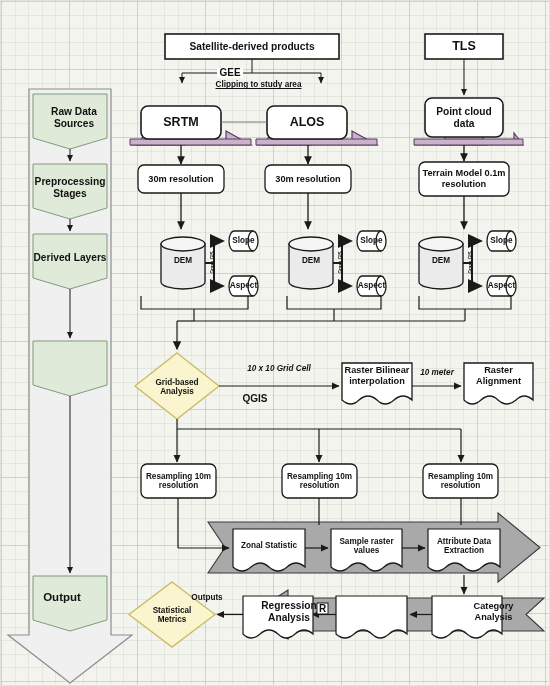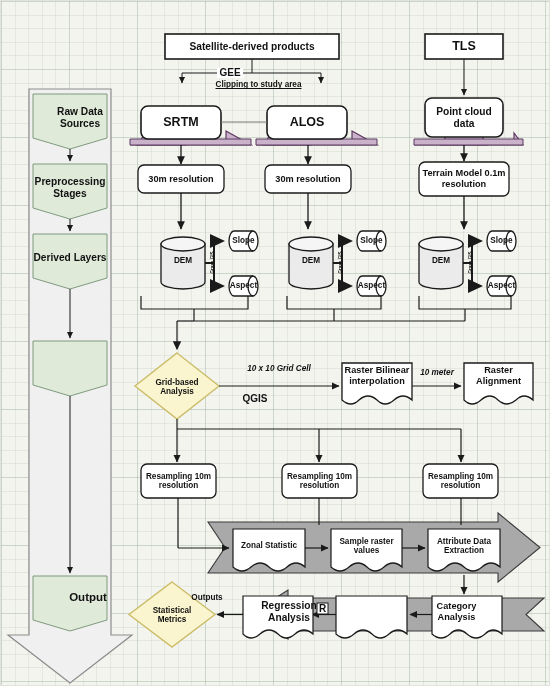--- a/index.html
+++ b/index.html
@@ -257,24 +257,24 @@
     <line x1="335" y1="613.5" x2="311" y2="613.5" stroke="#1a1a1a" stroke-width="1.2" marker-end="url(#ar)"></line>
     <rect x="316" y="602" width="11" height="11" fill="#fff" stroke="#1a1a1a" stroke-width="1"></rect>
     <g>
       <path d="M242,595 L312,595 L312,633 Q303,625 294,633 Q285,641 277,633 Q268,625 259,633 Q250,641 242,633 Z" fill="#fff" stroke="#1a1a1a" stroke-width="1.2"></path>
     </g>
     <line x1="242" y1="613.5" x2="216" y2="613.5" stroke="#1a1a1a" stroke-width="1.2" marker-end="url(#ar)"></line>
 
     <path d="M171,581 L214,613.5 L171,646 L128,613.5 Z" fill="#fbf5cf" stroke="#cbbd6a" stroke-width="1.4"></path>
   </svg>
 
-  <div class="lbl t10" style="left:30px;top:100px;width:86px;height:34px;padding-left:6px;">Raw Data Sources</div>
+  <div class="lbl t10" style="left:30px;top:100px;width:86px;height:34px;">Raw Data Sources</div>
   <div class="lbl t10" style="left:27px;top:170px;width:84px;height:34px;">Preprocessing Stages</div>
   <div class="lbl t10" style="left:30px;top:240px;width:78px;height:34px;">Derived Layers</div>
-  <div class="lbl t11" style="left:30px;top:584px;width:62px;height:26px;margin-left:26px;">Output</div>
+  <div class="lbl t11" style="left:30px;top:584px;width:62px;height:26px;">Output</div>
 
   <div class="lbl t10" style="left:164px;top:33px;width:174px;height:25px;">Satellite-derived products</div>
   <div class="lbl t12" style="left:424px;top:33px;width:78px;height:25px;">TLS</div>
 
   <div class="lbl t7" style="left:216px;top:66px;width:26px;height:11px;">GEE</div>
   <div class="lbl t8 und" style="left:190px;top:78px;width:135px;height:12px;">Clipping to study area</div>
 
   <div class="lbl t12" style="left:140px;top:105px;width:80px;height:33px;">SRTM</div>
   <div class="lbl t10" style="left:424px;top:97px;width:78px;height:39px;">Point cloud data</div>
   <div class="lbl t12" style="left:266px;top:105px;width:80px;height:33px;">ALOS</div>
@@ -306,19 +306,19 @@
   <div class="lbl t9" style="left:463px;top:362px;width:69px;height:26px;">Raster Alignment</div>
 
   <div class="lbl t8" style="left:140px;top:463px;width:75px;height:34px;">Resampling 10m resolution</div>
   <div class="lbl t8" style="left:281px;top:463px;width:75px;height:34px;">Resampling 10m resolution</div>
   <div class="lbl t8" style="left:422px;top:463px;width:75px;height:34px;">Resampling 10m resolution</div>
 
   <div class="lbl t8" style="left:232px;top:532px;width:72px;height:26px;">Zonal Statistic</div>
   <div class="lbl t8" style="left:330px;top:532px;width:71px;height:26px;">Sample raster values</div>
   <div class="lbl t8" style="left:427px;top:532px;width:72px;height:26px;">Attribute Data Extraction</div>
 
-  <div class="lbl t9" style="left:431px;top:598px;width:49px;height:26px;">Category Analysis</div>
+  <div class="lbl t9" style="left:431px;top:598px;width:49px;height:26px;padding-left:37px;">Category Analysis</div>
   <div class="lbl t10" style="left:242px;top:598px;width:92px;height:26px;">Regression Analysis</div>
   <div class="lbl t7" style="left:316px;top:602px;width:11px;height:11px;">R</div>
   <div class="lbl t8" style="left:181px;top:591px;width:50px;height:12px;">Outputs</div>
   <div class="lbl t8" style="left:137px;top:602px;width:68px;height:24px;">Statistical Metrics</div>
 
 </div>
 
 </body></html>

